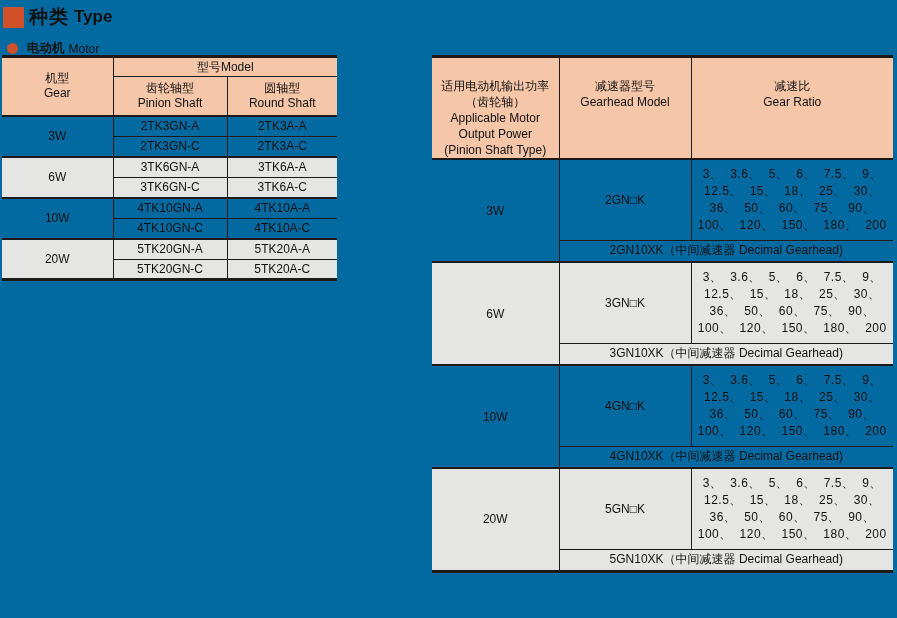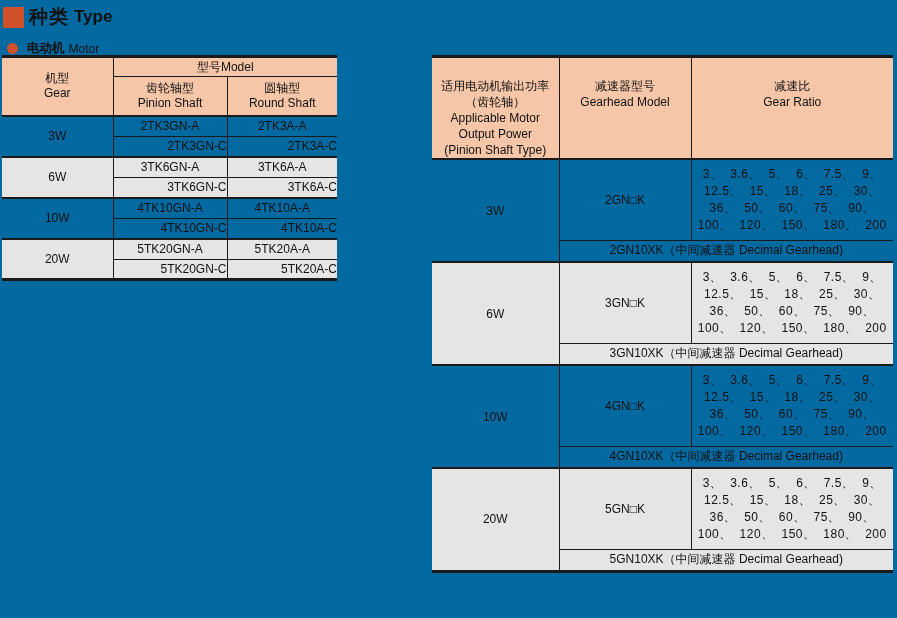--- a/index.html
+++ b/index.html
@@ -66,21 +66,21 @@
     width: 335px;
     border-top: 3px solid #1a1a1a;
     border-bottom: 3px solid #1a1a1a;
   }
   .ltable thead tr.h1 { height: 20px; }
   .ltable thead tr.h2 { height: 39px; }
   .ltable thead th.group-h { border-bottom: 1px solid #1a1a1a; }
   .ltable thead th.hb { border-bottom: 2px solid #1a1a1a; }
   .ltable thead th { line-height: 15px; }
   .ltable tbody tr { height: 20.5px; }
-  .ltable tbody tr.second td { border-top: 1px solid #1a1a1a; text-align: right; }
+  .ltable tbody tr.second td { border-top: 1px solid #1a1a1a; }
   .ltable tbody tr.sep td { border-top: 2px solid #1a1a1a; }
   .ltable tbody tr.alt td { background: #e5e5e3; }
 
   
   .rtable {
     position: absolute;
     left: 432px; top: 55px;
     width: 461px;
     border-top: 3px solid #1a1a1a;
     border-bottom: 3px solid #1a1a1a;

